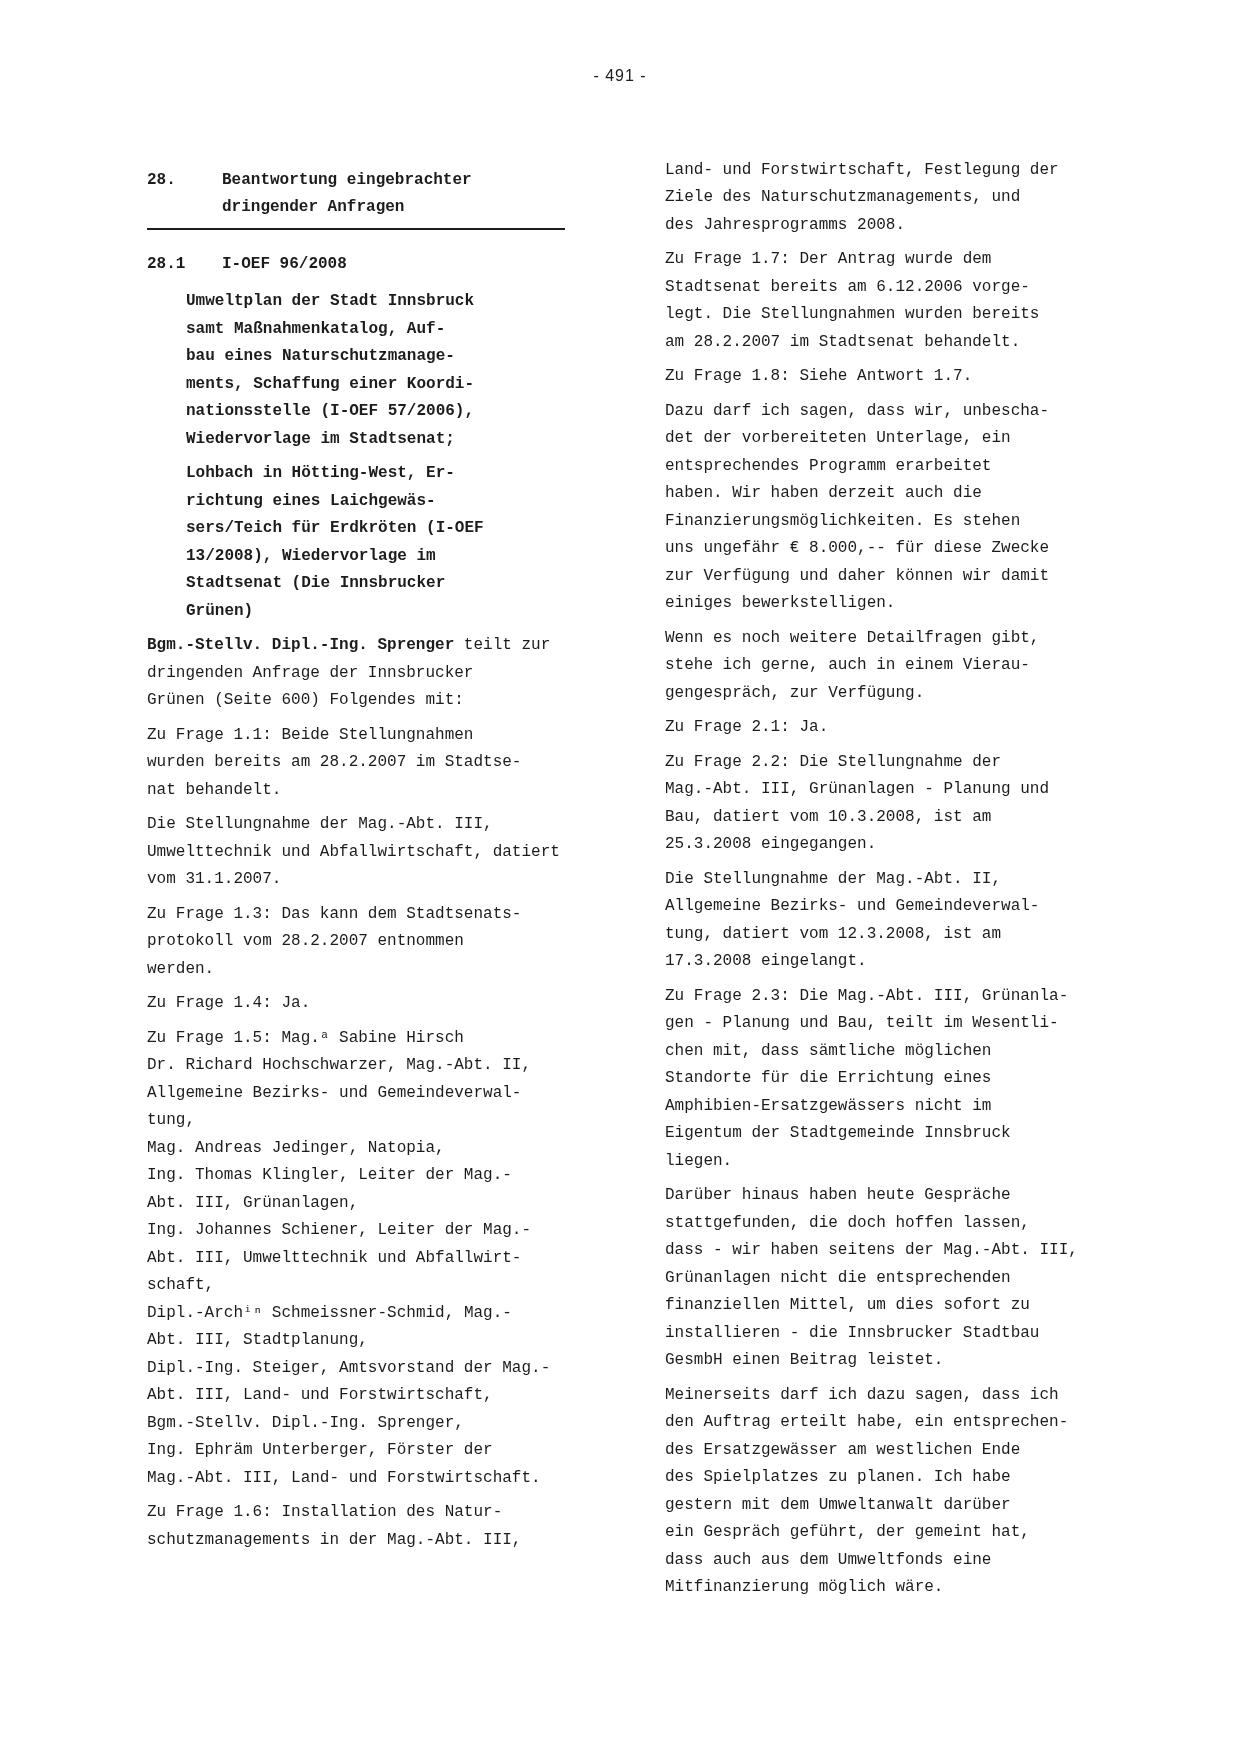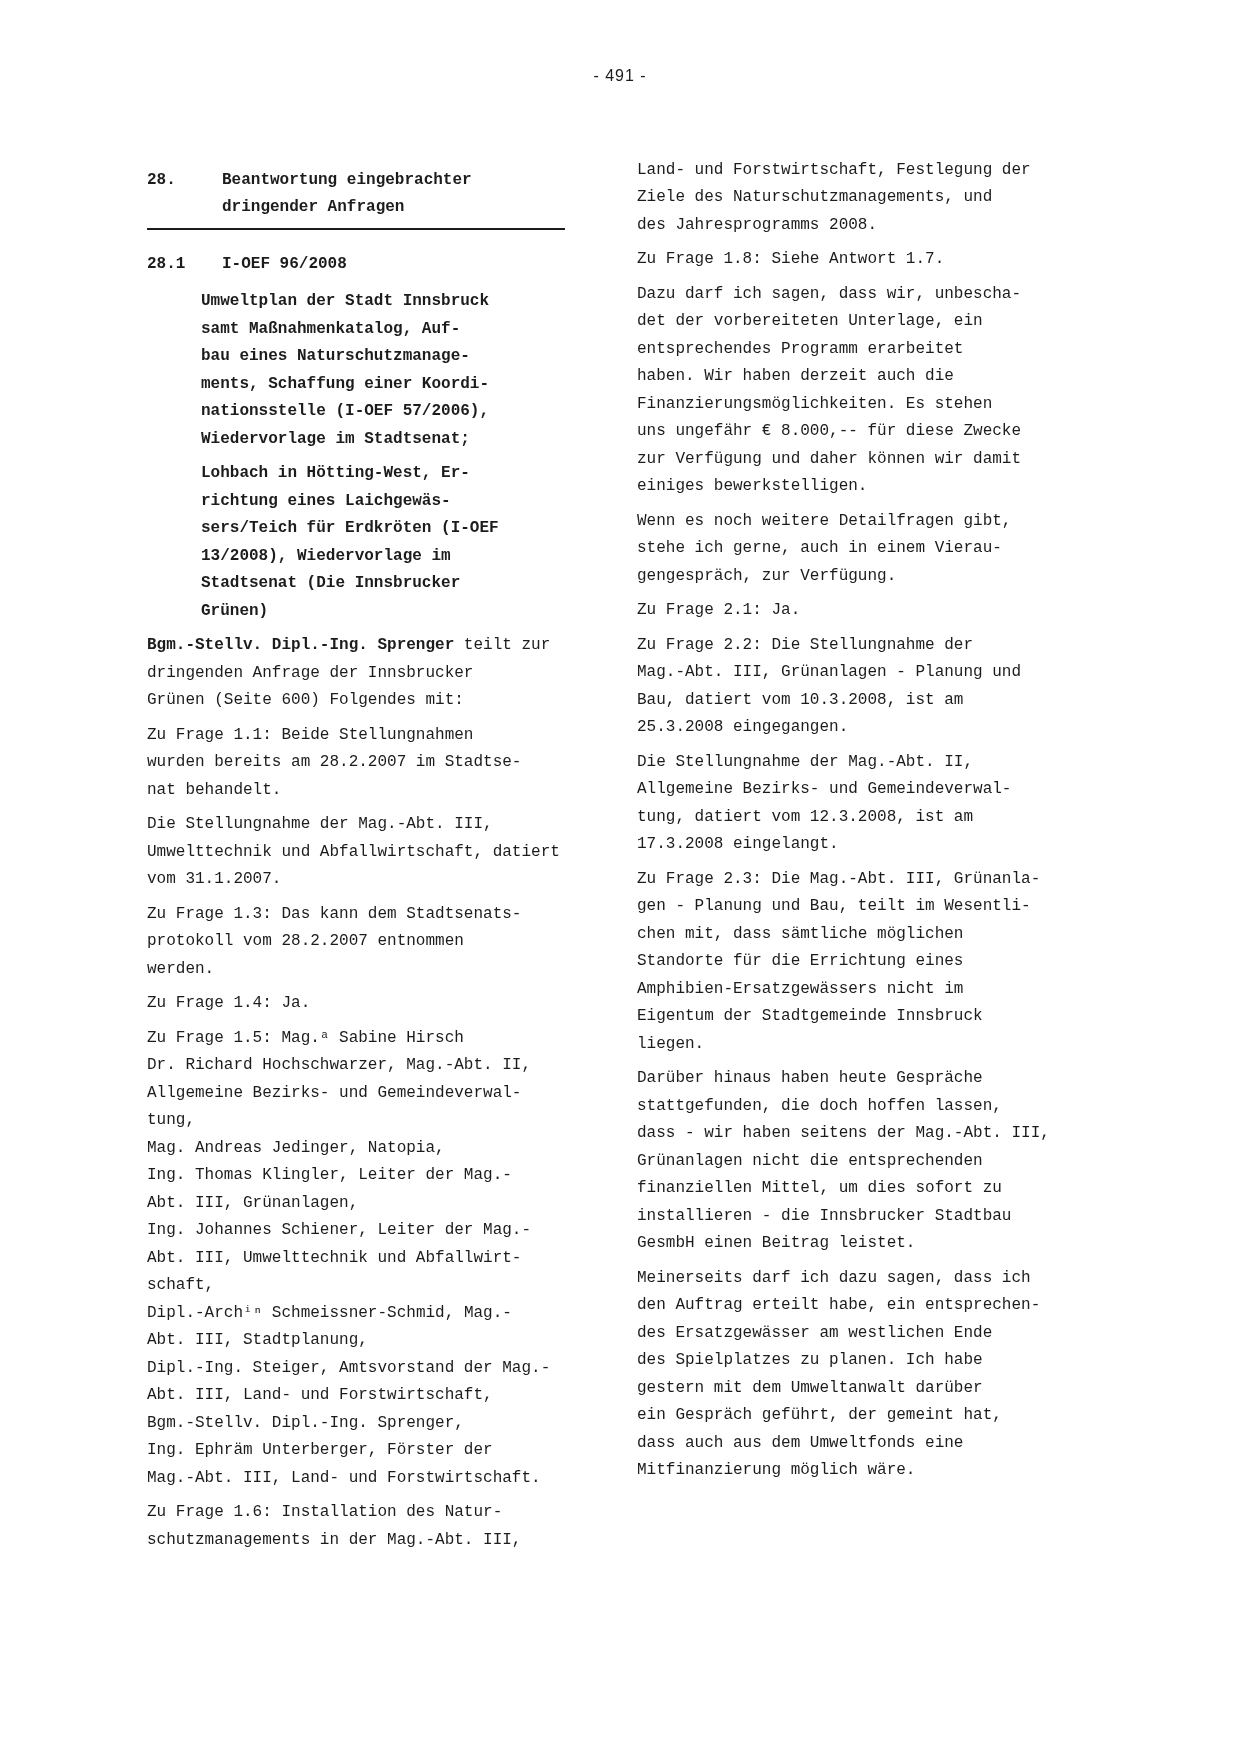--- a/index.html
+++ b/index.html
@@ -33,21 +33,21 @@
     font-family: Liberation Mono, monospace;
   }
   .col-left {
     width: 418px;
     flex: none;
     padding-top: 10px;
   }
   .col-right {
     width: 440px;
     flex: none;
-    margin-left: 72px;
+    margin-left: 100px;
   }
   .para {
     margin: 0 0 7px 0;
     white-space: pre;
   }
   .section-heading {
     display: flex;
     font-weight: bold;
   }
   .sec-num {
@@ -63,21 +63,21 @@
     margin: 6px 0 21px 0;
     width: 418px;
   }
   .subsection-heading {
     display: flex;
     font-weight: bold;
     margin-bottom: 10px;
   }
   .subject {
     font-weight: bold;
-    margin: 0 0 7px 54px;
+    margin: 0 0 7px 39px;
     white-space: pre;
   }
   .footer {
     position: absolute;
     top: 1652px;
     left: 145px;
     width: 990px;
     border-top: 2px solid #1c1c1c;
     padding-top: 6px;
   }
@@ -153,20 +153,24 @@
 Mag.-Abt. III, Land- und Forstwirtschaft.</p>
       <p class="para">Zu Frage 1.6: Installation des Natur-
 schutzmanagements in der Mag.-Abt. III,</p>
 
     </div>
 
     <div class="col-right">
       <p class="para">Land- und Forstwirtschaft, Festlegung der
 Ziele des Naturschutzmanagements, und
 des Jahresprogramms 2008.</p>
+      <p class="para">Zu Frage 1.7: Der Antrag wurde dem
+Stadtsenat bereits am 6.12.2006 vorge-
+legt. Die Stellungnahmen wurden bereits
+am 28.2.2007 im Stadtsenat behandelt.</p>
       <p class="para">Zu Frage 1.8: Siehe Antwort 1.7.</p>
       <p class="para">Dazu darf ich sagen, dass wir, unbescha-
 det der vorbereiteten Unterlage, ein
 entsprechendes Programm erarbeitet
 haben. Wir haben derzeit auch die
 Finanzierungsmöglichkeiten. Es stehen
 uns ungefähr € 8.000,-- für diese Zwecke
 zur Verfügung und daher können wir damit
 einiges bewerkstelligen.</p>
       <p class="para">Wenn es noch weitere Detailfragen gibt,

